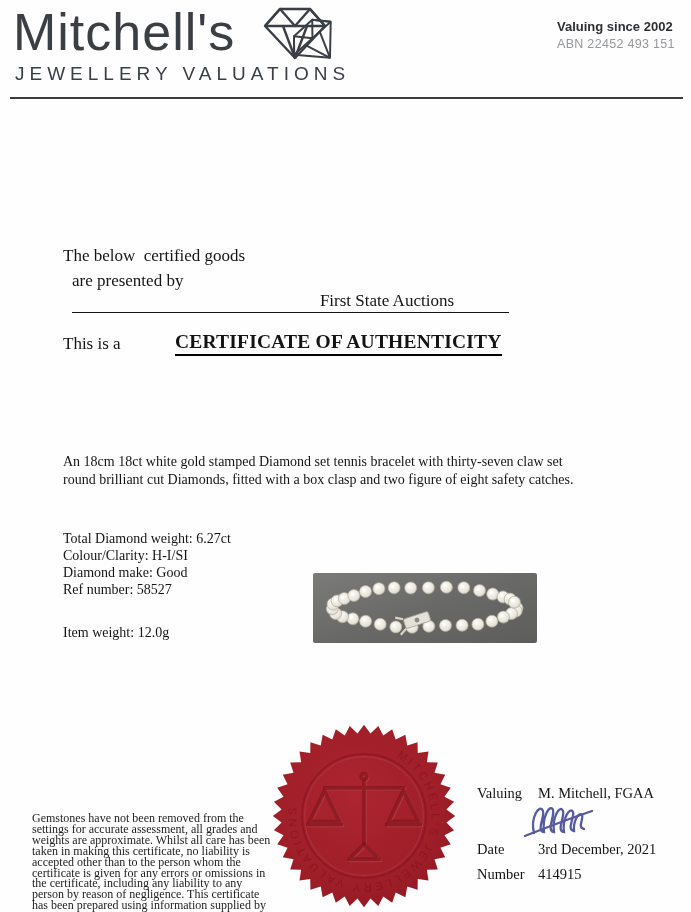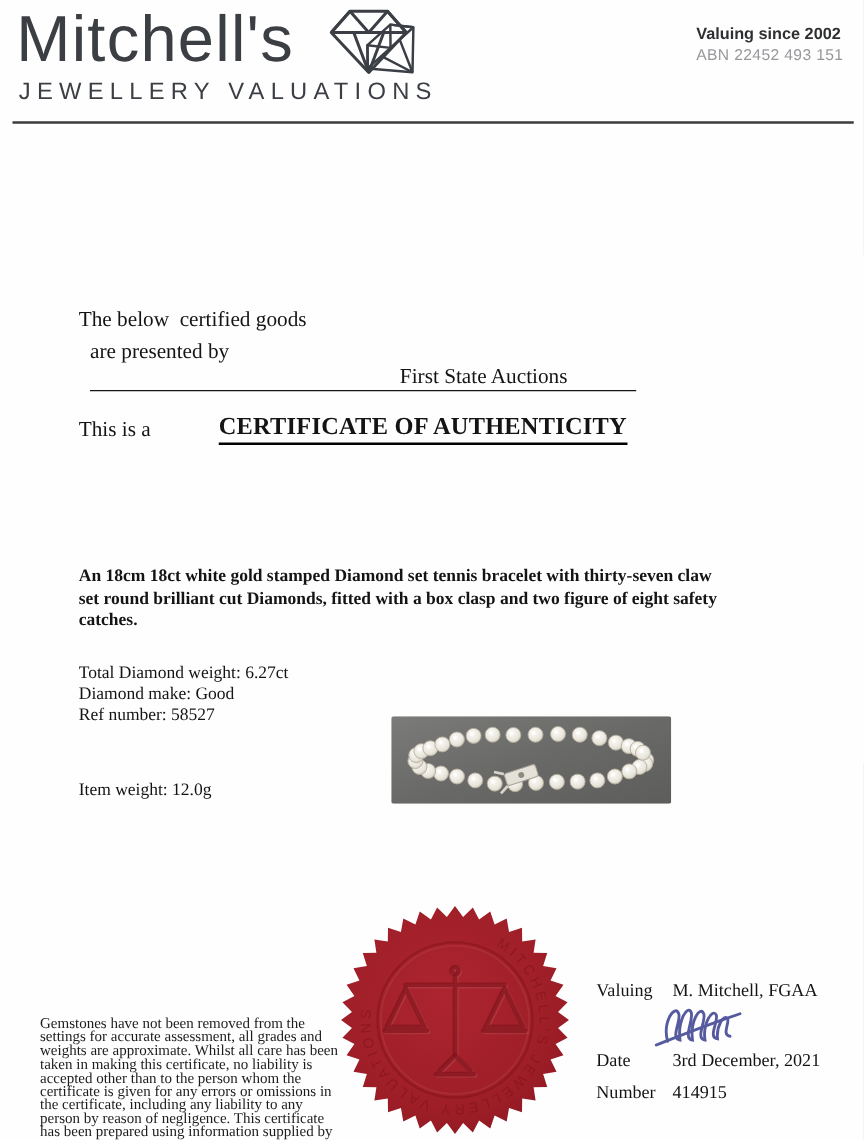--- a/index.html
+++ b/index.html
@@ -40,21 +40,21 @@
     text-align:right;padding-right:55px;padding-bottom:1px;
   }
   
   .title-prefix{position:absolute;left:63px;top:334px;font-size:17px;}
   .title-heading{
     position:absolute;left:175px;top:331px;
     font-size:19.5px;font-weight:bold;letter-spacing:.2px;
     border-bottom:2px solid #000;padding-bottom:1px;
   }
   
-  .description{position:absolute;left:63px;top:453px;width:512px;font-size:14px;line-height:17.5px;font-weight:bold;}
+  .description{position:absolute;left:63px;top:453px;width:512px;font-size:14px;line-height:17.5px;}
   .details{position:absolute;left:63px;top:530px;font-size:14px;line-height:17px;}
   .item-weight{position:absolute;left:63px;top:625px;font-size:14px;}
   
   .photo{position:absolute;left:313px;top:573px;width:224px;height:70px;border-radius:2px;overflow:hidden;}
   
   .seal{position:absolute;left:270px;top:722px;width:188px;height:188px;}
   
   .so-label{position:absolute;left:477px;font-size:14.5px;}
   .so-value{position:absolute;left:538px;font-size:14.5px;}
   .signature{position:absolute;left:522px;top:799px;}
@@ -97,20 +97,21 @@
     <span class="fill-line">First State Auctions</span>
   </div>
 
   <div class="title-prefix">This is a</div>
   <div class="title-heading">CERTIFICATE OF AUTHENTICITY</div>
 
   <div class="description">An 18cm 18ct white gold stamped Diamond set tennis bracelet with thirty-seven claw set round brilliant cut Diamonds, fitted with a box clasp and two figure of eight safety catches.</div>
 
   <div class="details">
     <div>Total Diamond weight: 6.27ct</div>
+    <div>Colour/Clarity: H-I/SI</div>
     <div>Diamond make: Good</div>
     <div>Ref number: 58527</div>
   </div>
   <div class="item-weight">Item weight: 12.0g</div>
 
   <svg class="photo" width="224" height="70" viewBox="0 0 224 70">
     <defs>
       <linearGradient id="bg" x1="0" y1="0" x2="1" y2="1">
         <stop offset="0" stop-color="#7b7b79"></stop>
         <stop offset="0.5" stop-color="#696967"></stop>

